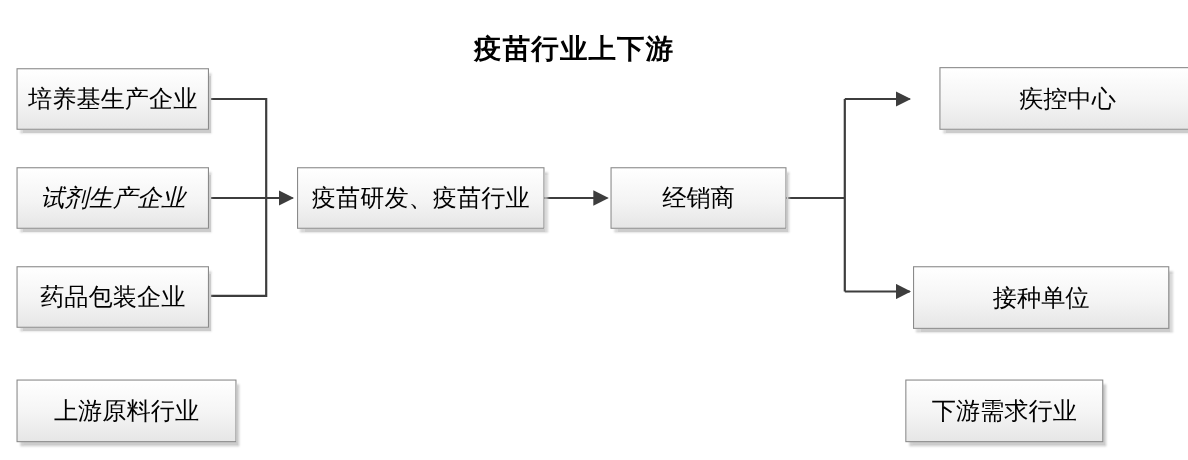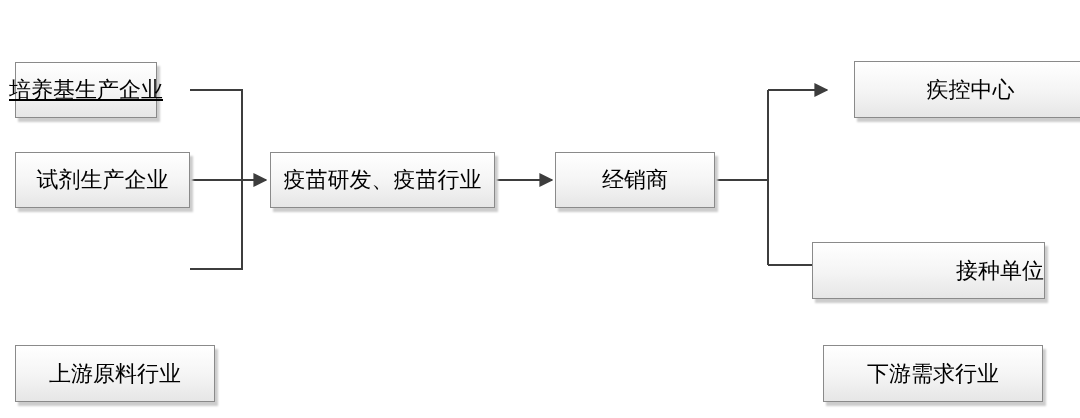--- a/index.html
+++ b/index.html
@@ -40,33 +40,33 @@
     border: 1px solid #8a8a8a;
     background: linear-gradient(to bottom, #ffffff 0%, #f4f4f4 55%, #e6e6e6 100%);
     box-shadow: 3px 4px 2px #cccccc;
     display: flex;
     align-items: center;
     justify-content: center;
     font-size: 22px;
     white-space: nowrap;
   }
   
-  .node-u1 { left: 15px;  top: 62px;  width: 142px; height: 56px; text-decoration: underline; }
-  .node-u2 { left: 15px;  top: 152px; width: 175px; height: 56px; }
+  .node-u1 { left: 15px;  top: 62px;  width: 175px; height: 56px; }
+  .node-u2 { left: 15px;  top: 152px; width: 175px; height: 56px; font-style: italic; }
   .node-u3 { left: 15px;  top: 242px; width: 175px; height: 56px; }
   
   .node-core { left: 270px; top: 152px; width: 225px; height: 56px; }
   .node-dist { left: 555px; top: 152px; width: 160px; height: 56px; }
   
   .node-d1 { left: 854px; top: 61px;  width: 233px; height: 57px; }
-  .node-d2 { left: 812px; top: 242px; width: 233px; height: 57px; justify-content: flex-end; }
+  .node-d2 { left: 830px; top: 242px; width: 233px; height: 57px; }
   
   .node-b1 { left: 15px;  top: 345px; width: 200px; height: 57px; }
   .node-b2 { left: 269px; top: 345px; width: 441px; height: 57px; }
-  .node-b3 { left: 823px; top: 345px; width: 220px; height: 57px; }
+  .node-b3 { left: 823px; top: 345px; width: 180px; height: 57px; }
 </style>
 </head>
 <body>
 
 <div class="canvas">
 
   <svg class="connector-layer" width="1080" height="418" viewBox="0 0 1080 418" xmlns="http://www.w3.org/2000/svg">
     <defs>
       <marker id="arrow" viewBox="0 0 10 10" refX="9" refY="5" markerWidth="7" markerHeight="7" orient="auto">
         <path d="M0 0 L10 5 L0 10 Z" fill="#3d3d3d"></path>
@@ -79,26 +79,30 @@
 
     <path d="M495 180 H552" fill="none" stroke="#3d3d3d" stroke-width="2" marker-end="url(#arrow)"></path>
 
     <path d="M715 180 H768 M768 90 V265" fill="none" stroke="#3d3d3d" stroke-width="2"></path>
 
     <path d="M768 90 H827" fill="none" stroke="#3d3d3d" stroke-width="2" marker-end="url(#arrow)"></path>
 
     <path d="M768 265 H827" fill="none" stroke="#3d3d3d" stroke-width="2" marker-end="url(#arrow)"></path>
   </svg>
 
+  <div class="diagram-title">疫苗行业上下游</div>
 
   <div class="node node-u1">
     <span>培养基生产企业</span>
   </div>
   <div class="node node-u2">
     <span>试剂生产企业</span>
+  </div>
+  <div class="node node-u3">
+    <span>药品包装企业</span>
   </div>
 
   <div class="node node-core">
     <span>疫苗研发、疫苗行业</span>
   </div>
   <div class="node node-dist">
     <span>经销商</span>
   </div>
 
   <div class="node node-d1">

